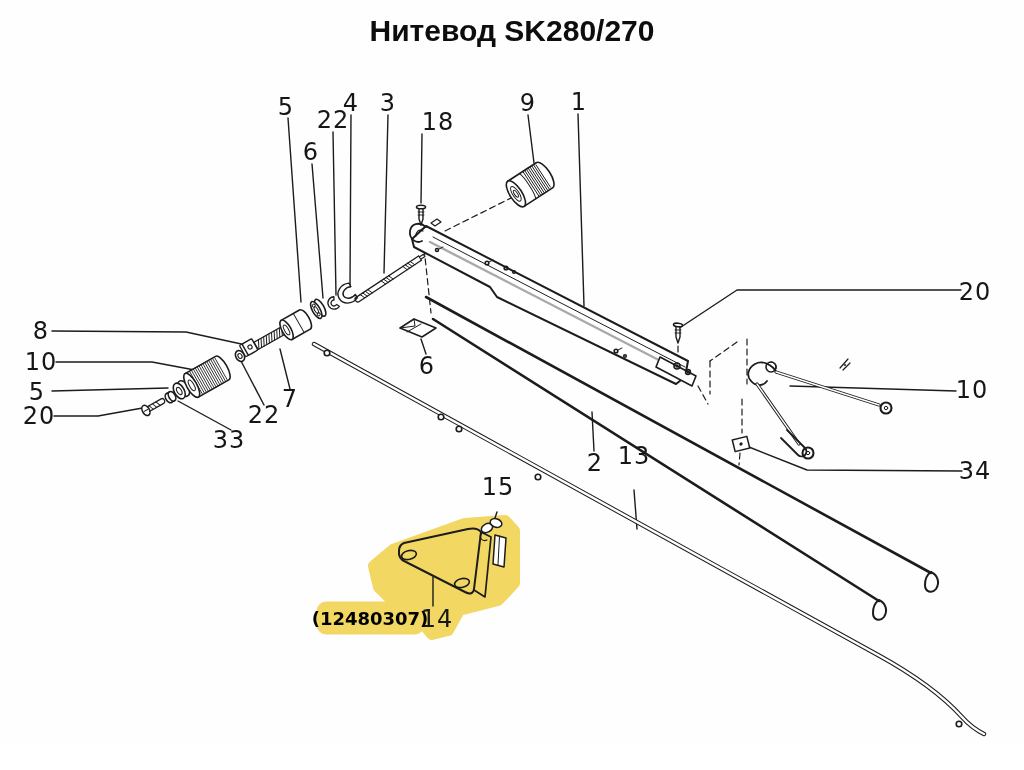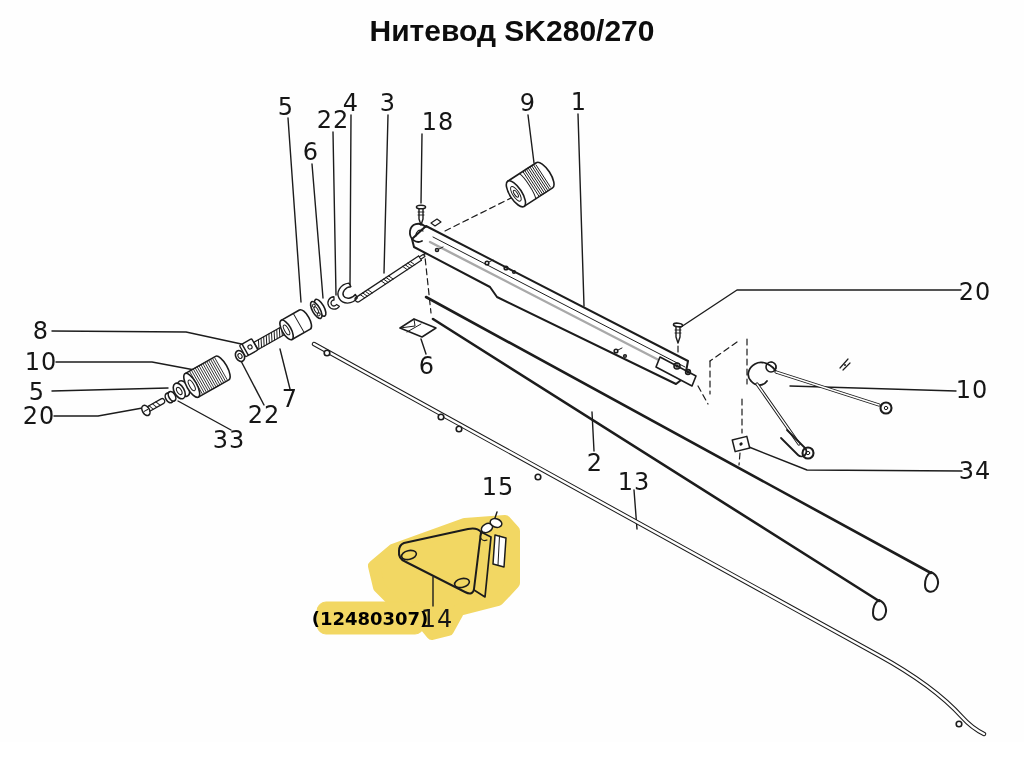--- a/index.html
+++ b/index.html
@@ -263,21 +263,21 @@
   <div class="plabel" style="left:579px;top:102px">1</div>
   <div class="plabel" style="left:41px;top:331px">8</div>
   <div class="plabel" style="left:41px;top:362px">10</div>
   <div class="plabel" style="left:37px;top:392px">5</div>
   <div class="plabel" style="left:39px;top:416px">20</div>
   <div class="plabel" style="left:264px;top:415px">22</div>
   <div class="plabel" style="left:229px;top:440px">33</div>
   <div class="plabel" style="left:290px;top:399px">7</div>
   <div class="plabel" style="left:427px;top:366px">6</div>
   <div class="plabel" style="left:595px;top:463px">2</div>
-  <div class="plabel" style="left:634px;top:482px">13</div>
+  <div class="plabel" style="left:634px;top:456px">13</div>
   <div class="plabel" style="left:498px;top:487px">15</div>
   <div class="plabel" style="left:975px;top:292px">20</div>
   <div class="plabel" style="left:972px;top:390px">10</div>
   <div class="plabel" style="left:975px;top:471px">34</div>
   <div class="plabel" style="left:437px;top:619px">14</div>
   <div class="code-text" style="left:370px;top:618px">(12480307)</div>
 
 </div>
 
 </body></html>

